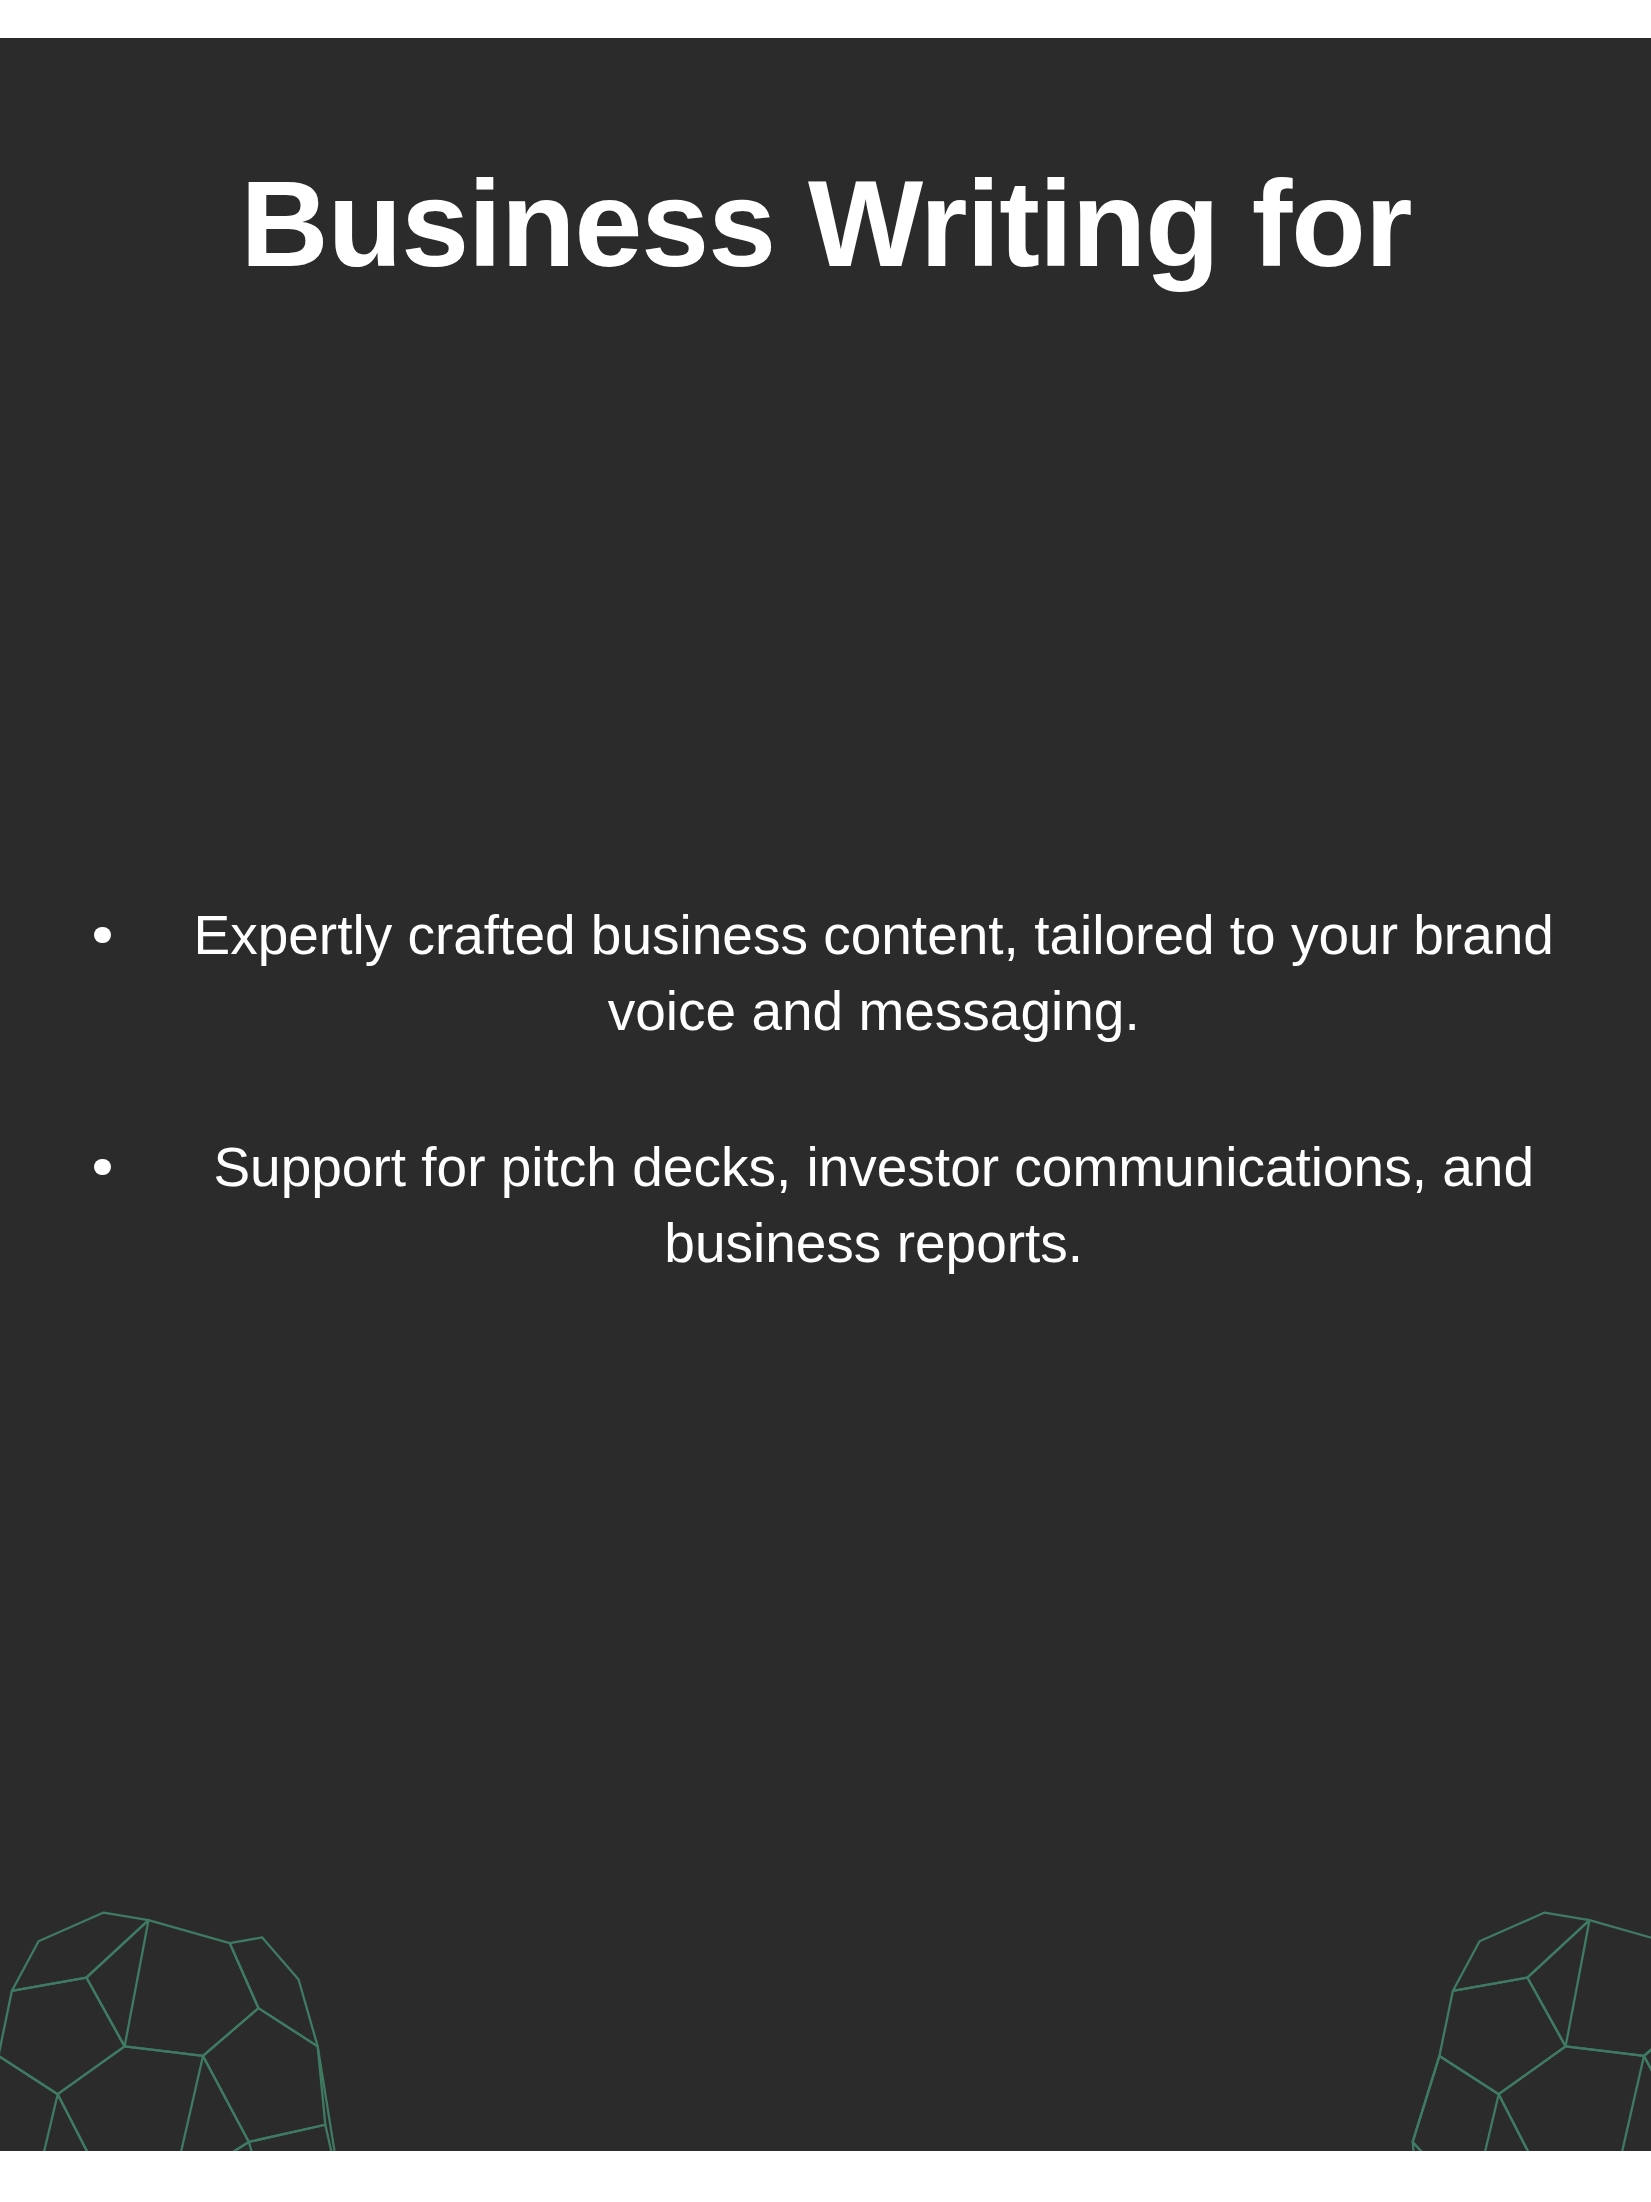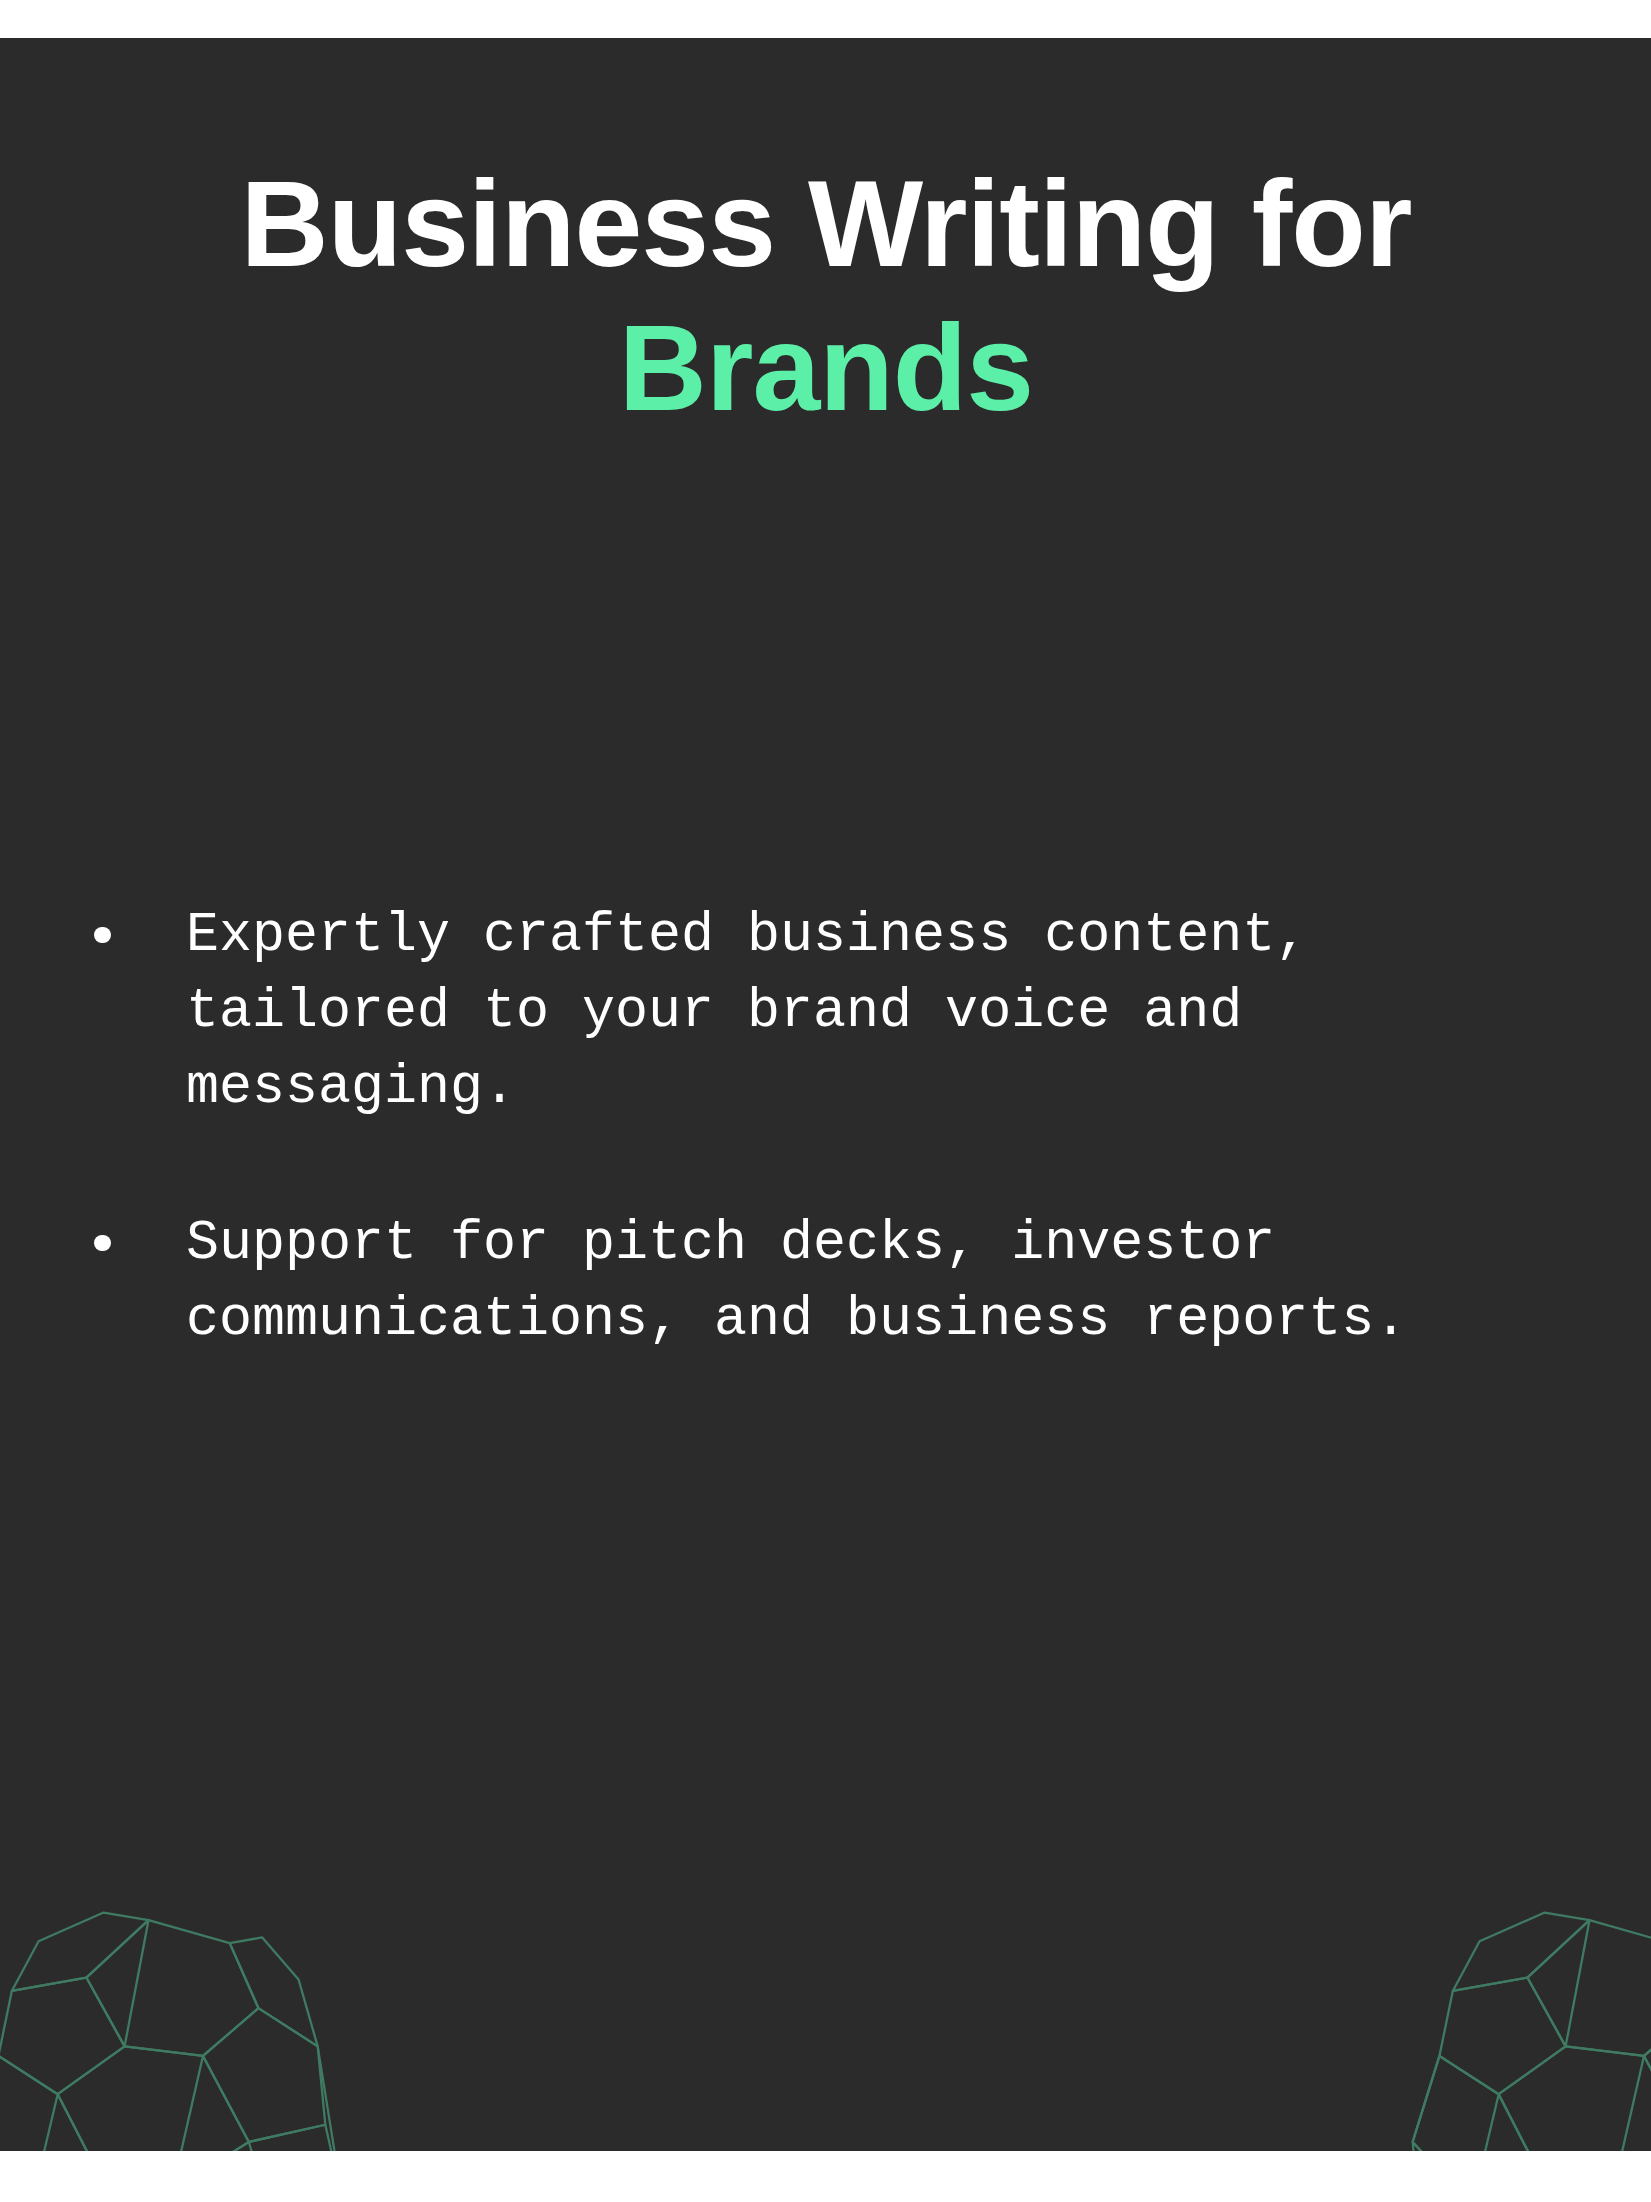--- a/index.html
+++ b/index.html
@@ -74,24 +74,24 @@
     list-style: none;
   }
 
   .bullet-item {
     position: relative;
     display: block;
     color: #ffffff;
     font-size: 55px;
     line-height: 1.38;
     font-weight: 400;
+    text-align: center;
     padding-left: 105px;
     padding-right: 9.6px;
     margin-bottom: 80px;
-    font-family: Liberation Mono, monospace;
   }
   .bullet-item:last-child { margin-bottom: 0; }
 
   .bullet-dot {
     position: absolute;
     left: 13.4px;
     top: 29px;
     width: 16.3px;
     height: 16.3px;
     border-radius: 50%;
@@ -156,21 +156,20 @@
           <line x1="320" y1="250" x2="352" y2="360"></line>
           <line x1="58" y1="160" x2="30" y2="250"></line>
           <line x1="240" y1="300" x2="252" y2="378"></line>
           <line x1="392" y1="150" x2="418" y2="312"></line>
         </g>
       </svg>
     </div>
 
     <div class="headings">
       <h1 class="headline headline-1">Business Writing for</h1>
-      <h1 class="headline headline-2">Brands</h1>
     </div>
 
     <ul class="bullets">
       <li class="bullet-item">
         <span class="bullet-dot"></span>
         <span class="bullet-text">Expertly crafted business content, tailored to your brand voice and messaging.</span>
       </li>
       <li class="bullet-item">
         <span class="bullet-dot"></span>
         <span class="bullet-text">Support for pitch decks, investor communications, and business reports.</span>

